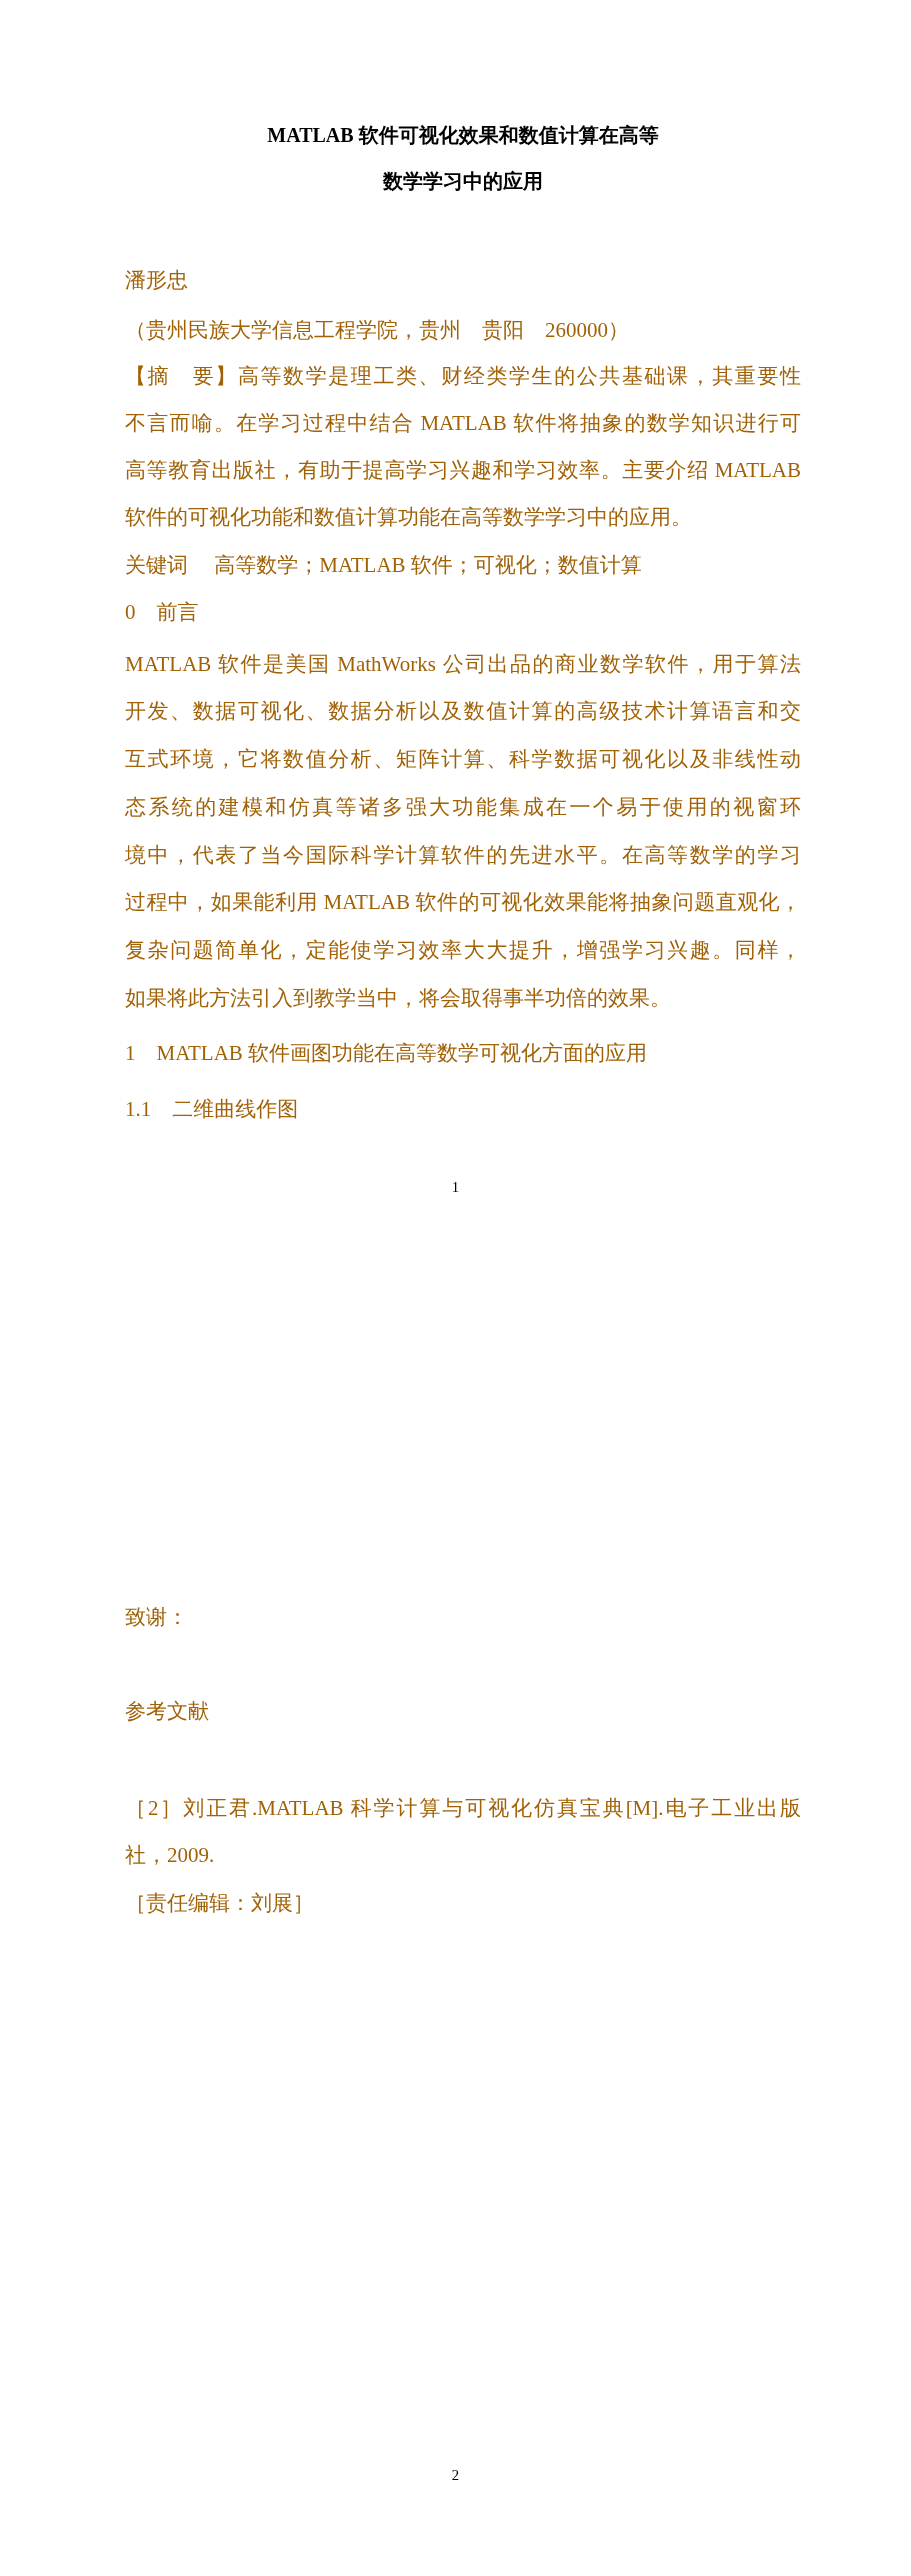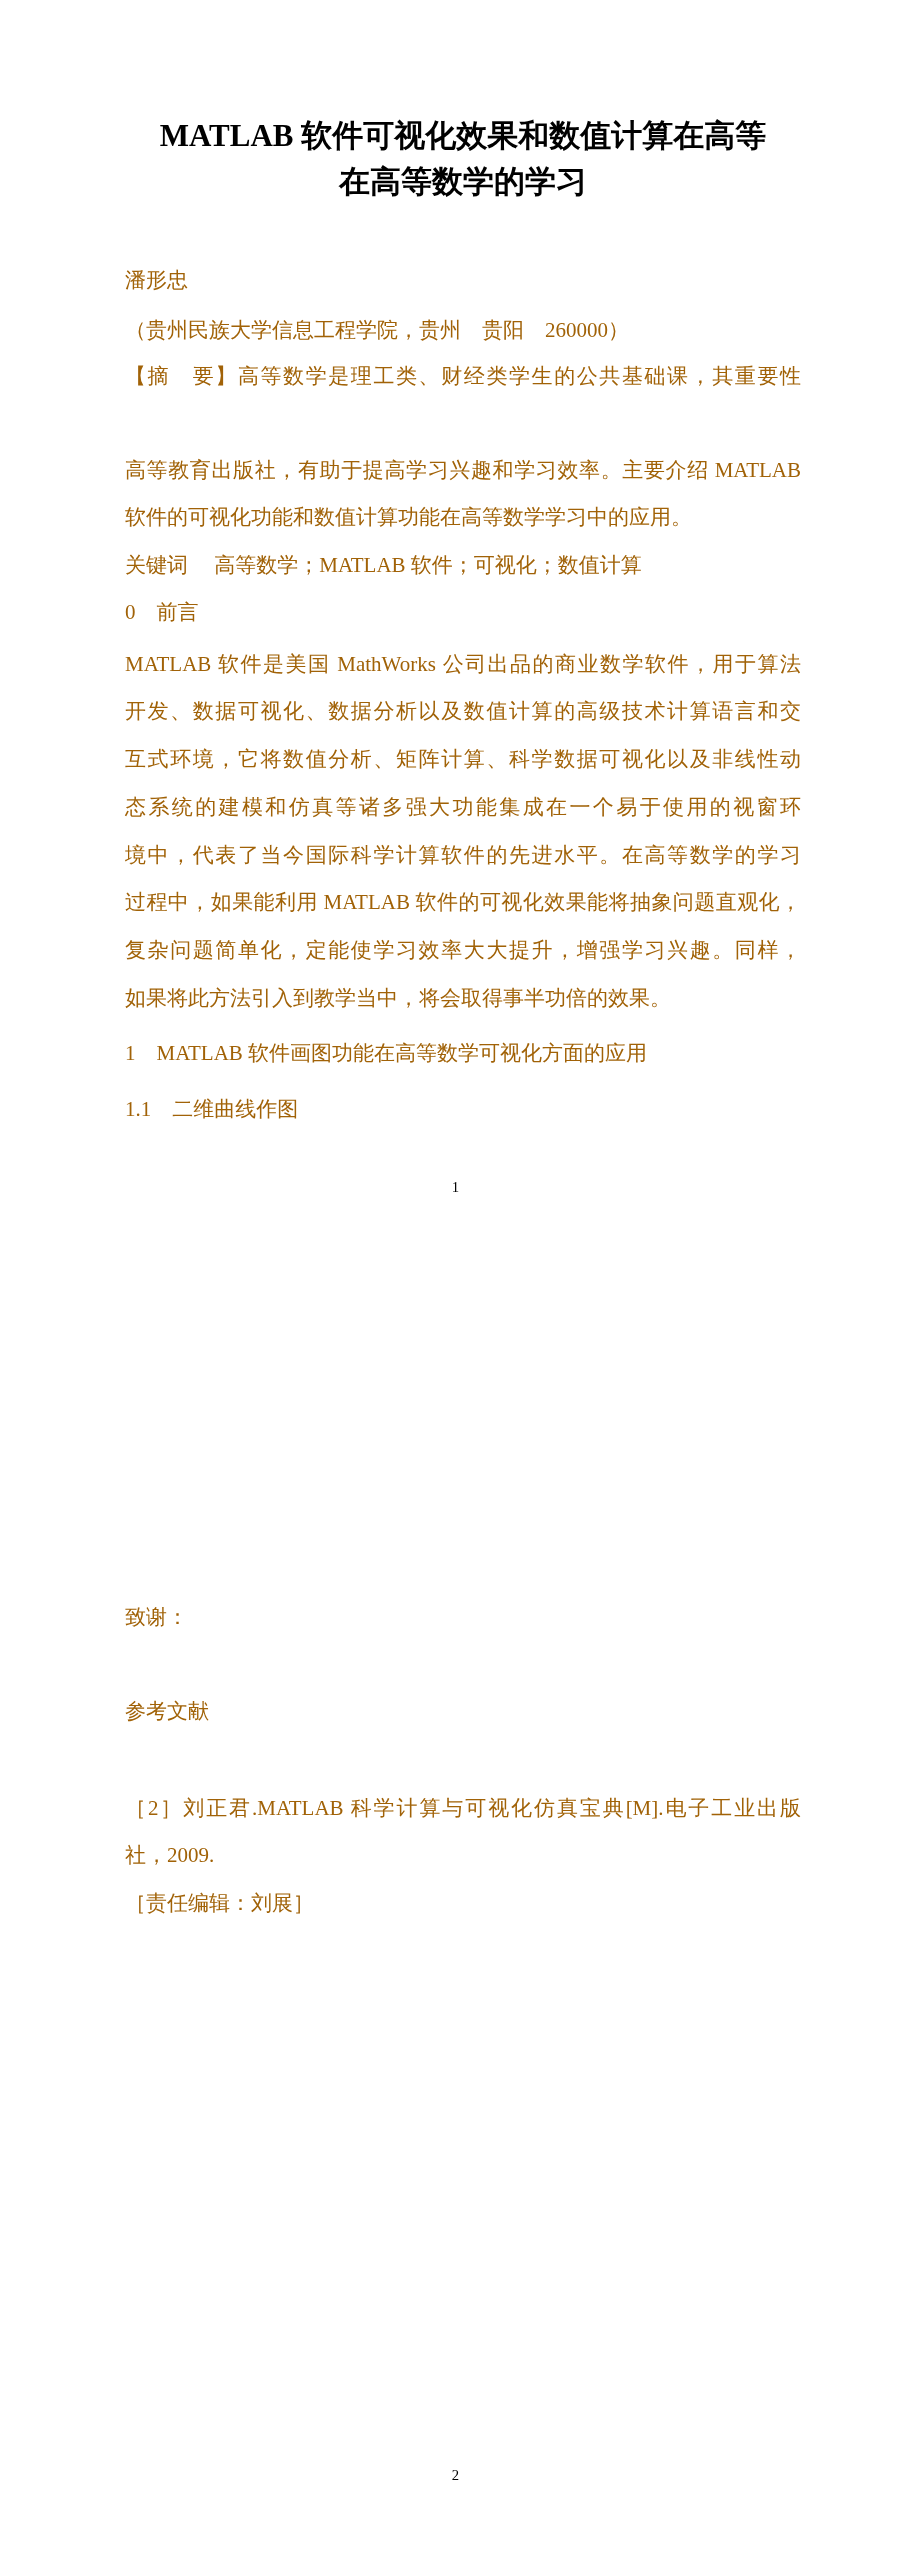--- a/index.html
+++ b/index.html
@@ -40,21 +40,21 @@
   }
   .just {
     text-align: justify;
     text-align-last: justify;
     text-justify: inter-ideograph;
   }
   .title-line {
     position: absolute;
     left: 125px;
     width: 676px;
-    font-size: 31px;
+    font-size: 20px;
     line-height: 37px;
     font-weight: bold;
     text-align: center;
     color: #000000;
     white-space: nowrap;
   }
   .page-number {
     position: absolute;
     left: 0;
     width: 911px;
@@ -64,26 +64,27 @@
     color: #000000;
   }
 </style>
 </head>
 <body>
 
 <div class="doc">
 
   <div class="page page-1">
     <div class="title-line" style="top:117px">MATLAB 软件可视化效果和数值计算在高等</div>
-    <div class="title-line" style="top:163px">在高等数学的学习</div>
+    <div class="title-line" style="top:163px">数学学习中的应用</div>
 
     <div class="line" style="top:267px">潘形忠</div>
     <div class="line" style="top:317px">（贵州民族大学信息工程学院，贵州　贵阳　260000）</div>
 
     <div class="line just" style="top:363px">【摘　要】高等数学是理工类、财经类学生的公共基础课，其重要性</div>
+    <div class="line just" style="top:410px">不言而喻。在学习过程中结合 MATLAB 软件将抽象的数学知识进行可</div>
     <div class="line just" style="top:457px">高等教育出版社，有助于提高学习兴趣和学习效率。主要介绍 MATLAB</div>
     <div class="line" style="top:504px">软件的可视化功能和数值计算功能在高等数学学习中的应用。</div>
 
     <div class="line" style="top:552px">关键词　 高等数学；MATLAB 软件；可视化；数值计算</div>
 
     <div class="line" style="top:599px">0　前言</div>
 
     <div class="line just" style="top:651px">MATLAB 软件是美国 MathWorks 公司出品的商业数学软件，用于算法</div>
     <div class="line just" style="top:698px">开发、数据可视化、数据分析以及数值计算的高级技术计算语言和交</div>
     <div class="line just" style="top:746px">互式环境，它将数值分析、矩阵计算、科学数据可视化以及非线性动</div>

